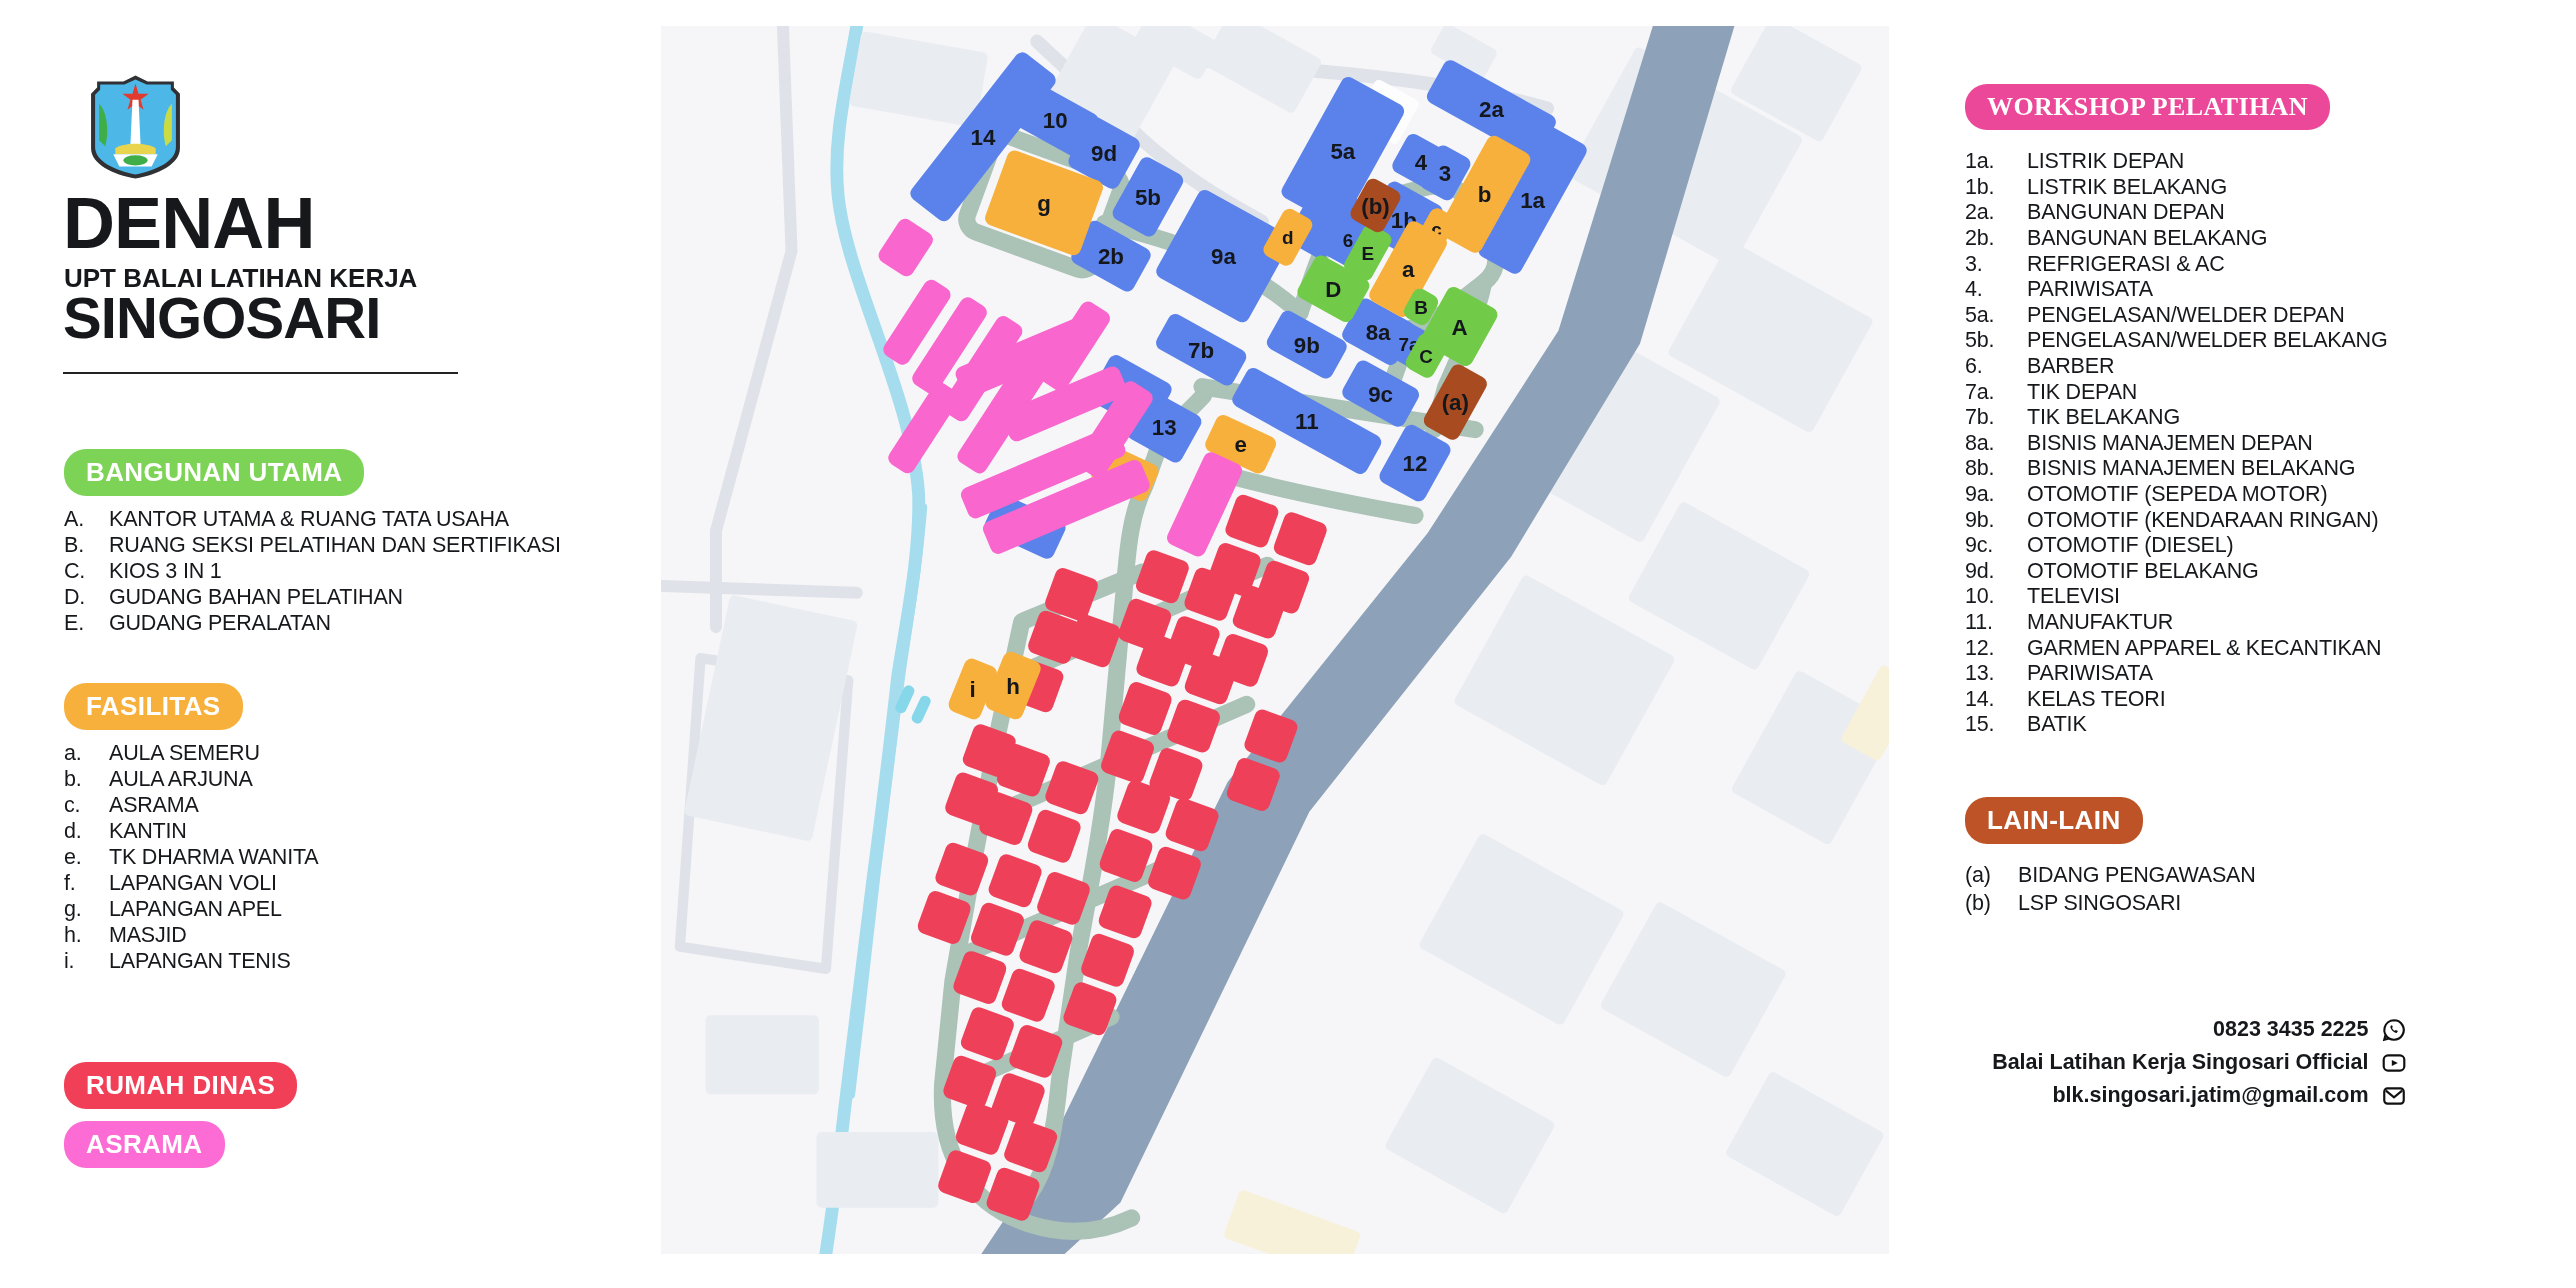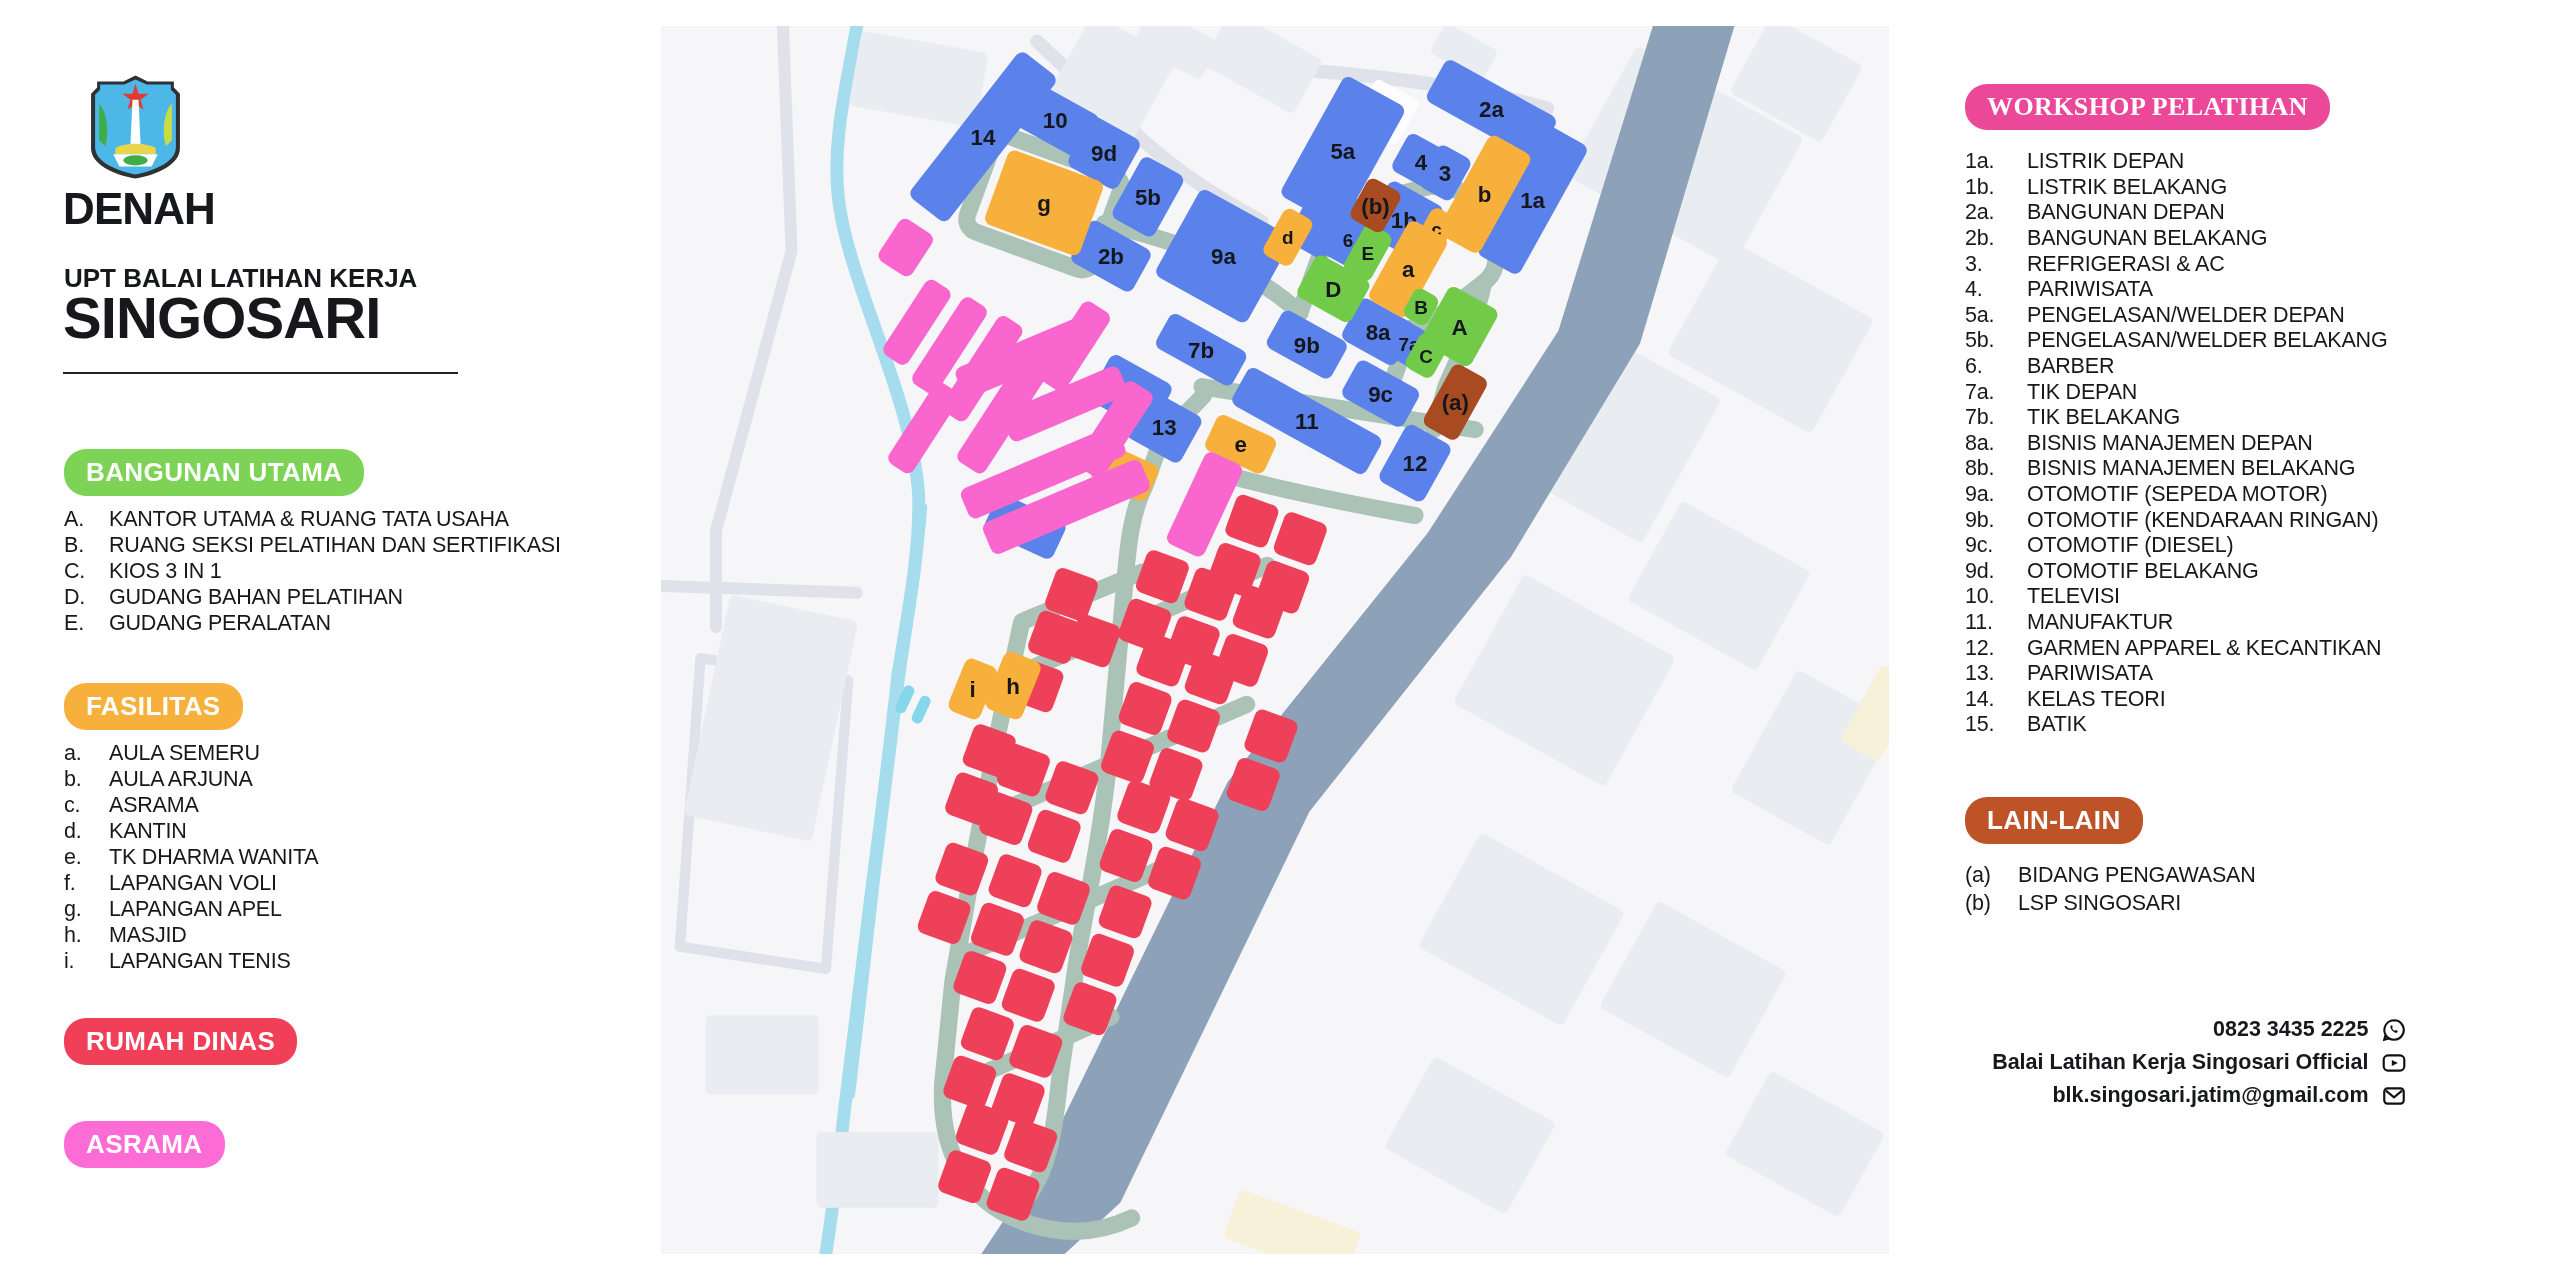--- a/index.html
+++ b/index.html
@@ -1,20 +1,20 @@
 <!DOCTYPE html>
 <html style="font-size:13.7px"><head>
 <meta charset="utf-8">
 <style>
   html,body{margin:0;padding:0;background:#ffffff;width:2576px;height:1288px;overflow:hidden;
             font-family:"Liberation Sans",sans-serif;color:#17181c;}
   .abs{position:absolute;}
   
   #logo{left:85px;top:73px;width:101px;height:108px;}
-  #title-main{left:63px;top:187px;font-size:44px;font-weight:900;letter-spacing:-0.9px;line-height:1;}
+  #title-main{left:63px;top:187px;font-size:72px;font-weight:900;letter-spacing:-0.9px;line-height:1;}
   #title-sub{left:64px;top:263px;font-size:26px;font-weight:800;letter-spacing:0px;}
   #title-city{left:63px;top:289px;font-size:58px;font-weight:900;letter-spacing:-0.9px;line-height:1;}
   #title-rule{left:63px;top:372px;width:395px;height:0;border-top:2.6px solid #232323;}
   .pill{display:inline-block;color:#fff;font-weight:800;border-radius:22px;
         padding:7.7px 22px 8.6px 22px;font-size:26px;letter-spacing:0.4px;}
   .sec{position:absolute;left:64px;}
   .sec .rows{margin-top:11px;}
   .lrow{display:flex;font-size:21.5px;letter-spacing:-0.2px;height:26px;align-items:baseline;}
   .lrow .num{width:45px;flex:none;}
   
@@ -104,21 +104,21 @@
         </div>
         <div class="lrow">
           <span class="num">h.</span>
           <span>MASJID</span>
         </div>
         <div class="lrow">
           <span class="num">i.</span>
           <span>LAPANGAN TENIS</span>
         </div>
       </div></div>
-    <div class="sec" style="top: 1018px;"><div class="pill" style="background: rgb(242, 63, 88);">RUMAH DINAS</div></div>
+    <div class="sec" style="top: 1018px;"><div class="pill" style="background: rgb(242, 63, 88); margin-top: 44px;">RUMAH DINAS</div></div>
     <div class="sec" style="top: 1121px; text-decoration: underline;"><div class="pill" style="background: rgb(253, 108, 212);">ASRAMA</div></div>
   </div>
 
 <div id="map-wrap" class="abs">
   <svg id="map-svg" viewBox="0 0 1430 1430" width="1228" height="1228">
       <rect x="0" y="0" width="1430" height="1430" fill="#f6f6f8"></rect>
       <path d="M438,18 L560,132 C616,182 662,206 700,228" fill="none" stroke="#dfe3e9" stroke-width="16" stroke-linecap="round" stroke-linejoin="round"></path>
       <path d="M632,40 C760,54 900,58 1032,96" fill="none" stroke="#dfe3e9" stroke-width="16" stroke-linecap="round" stroke-linejoin="round"></path>
       <path d="M142,0 L152,262 L64,588 L64,700" fill="none" stroke="#dfe3e9" stroke-width="14" stroke-linecap="round" stroke-linejoin="round"></path>
       <path d="M2,652 L228,660" fill="none" stroke="#dfe3e9" stroke-width="14" stroke-linecap="round" stroke-linejoin="round"></path>

